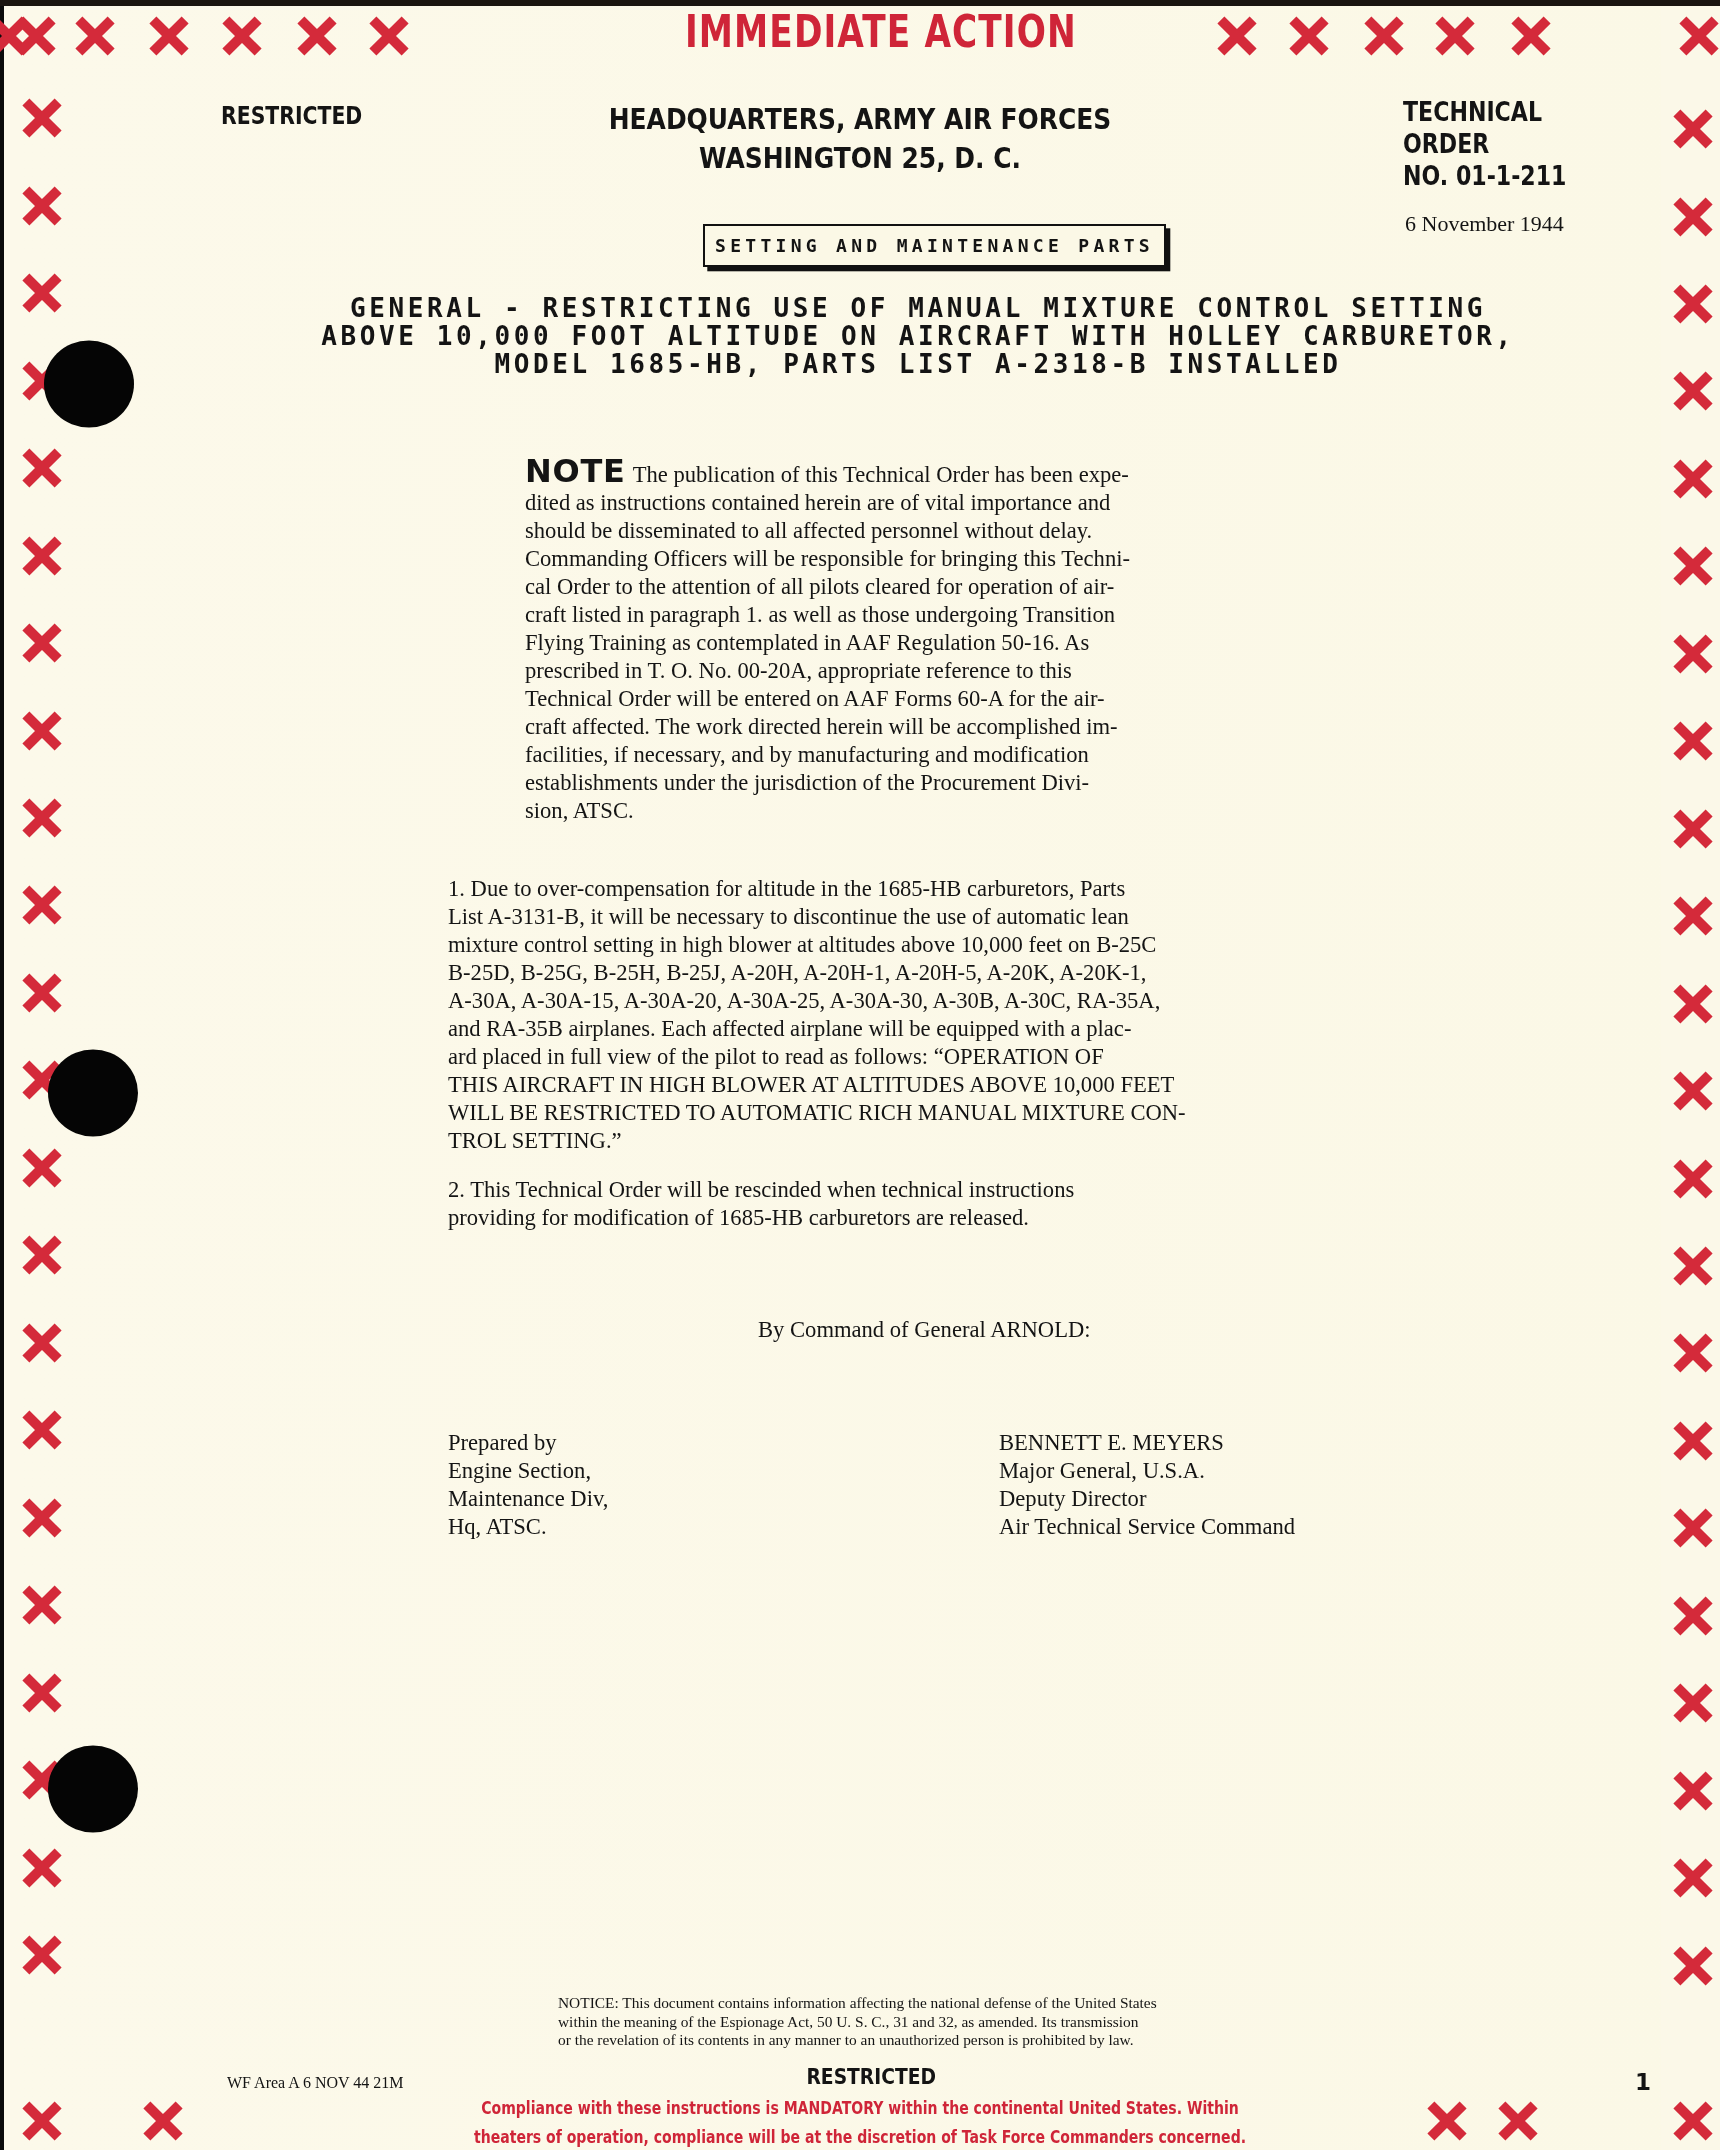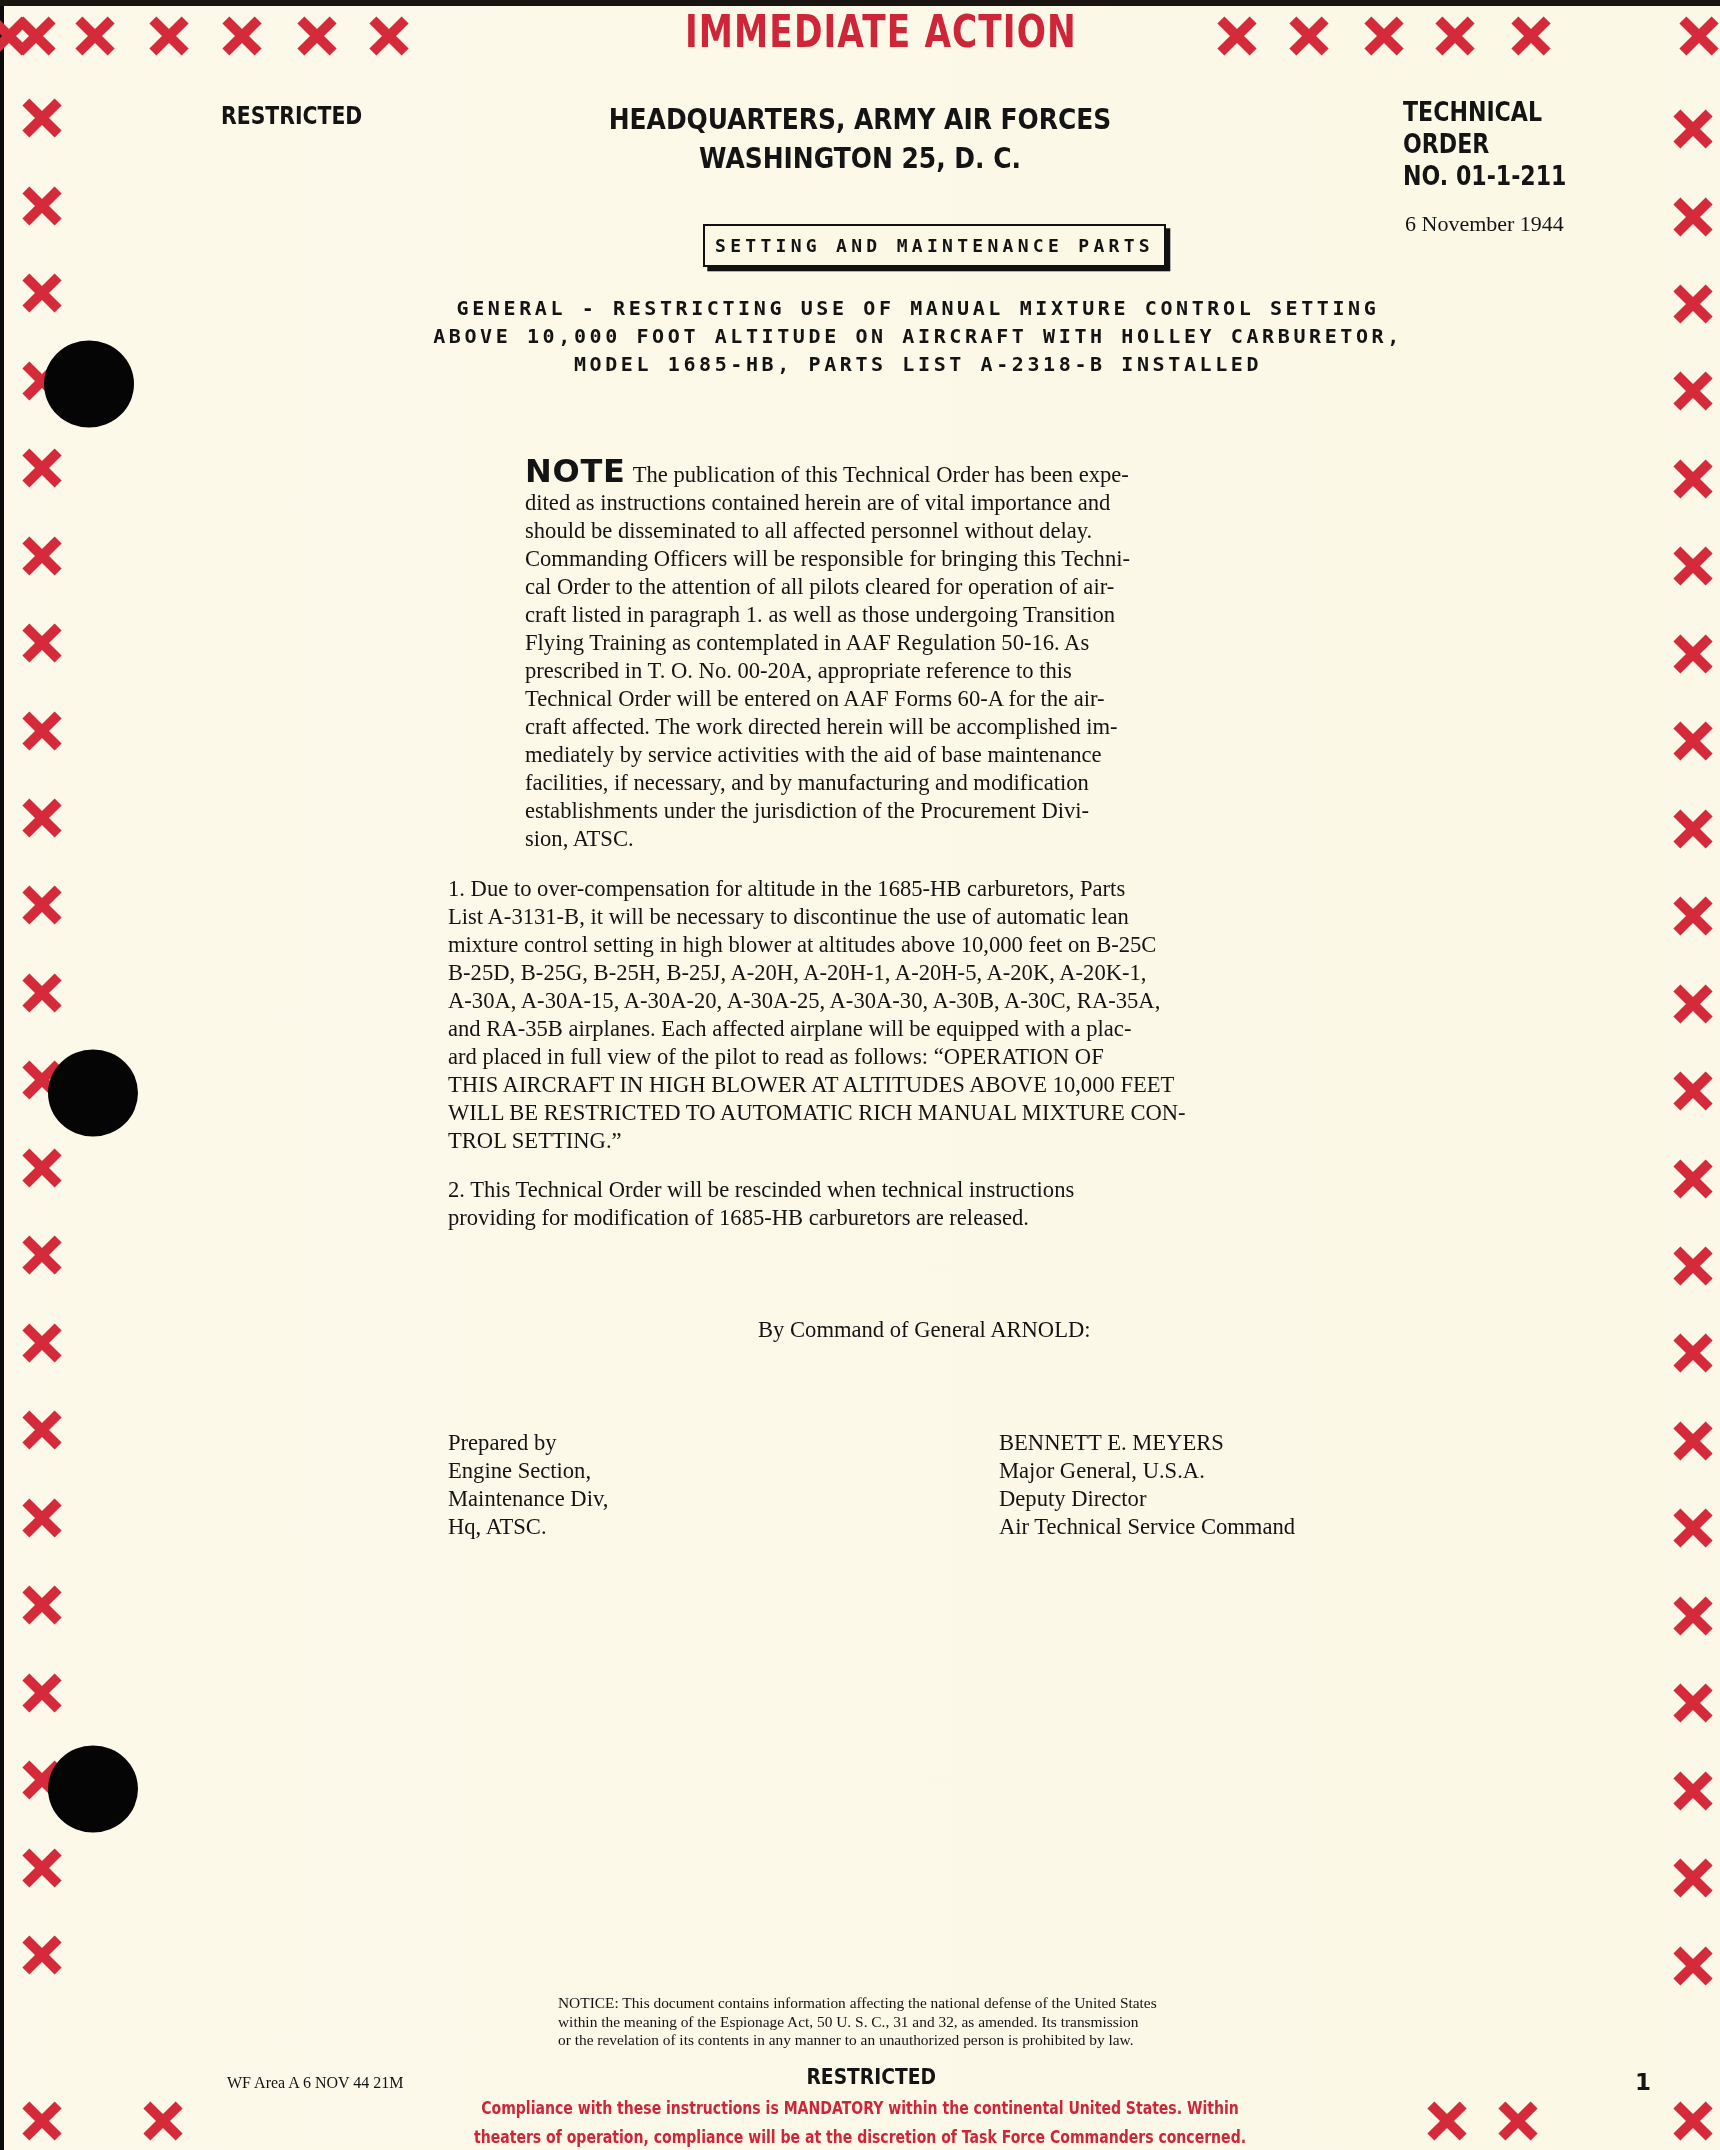--- a/index.html
+++ b/index.html
@@ -18,21 +18,21 @@
   .sans-b { font-family:"DejaVu Sans", sans-serif; font-weight:bold; }
   .restricted-top { position:absolute; left:221px; top:102px; font-size:24px; transform:scaleX(0.85); transform-origin:left top; }
   .hq { position:absolute; left:0; width:1864px; top:100px; text-align:center; font-size:29px; line-height:39px;
         transform:scaleX(0.86); transform-origin:932px 0; margin-left:-72px; }
   .to-block { position:absolute; left:1403px; top:96px; font-size:26px; line-height:32px; transform:scaleX(0.85); transform-origin:left top; }
   .date { position:absolute; left:1405px; top:211px; font-size:22px; font-family:"Liberation Serif", serif; }
   .catbox { position:absolute; left:703px; top:224px; width:459px; height:39px; border:2.2px solid #111;
             box-shadow:4.3px 4.3px 0 #111; display:flex; align-items:center; justify-content:center; background:#fbf8e6; }
   .catbox span { font-family:"DejaVu Sans Mono", monospace; font-weight:bold; font-size:18px; letter-spacing:4.3px; }
   .subject { position:absolute; left:237px; width:1362px; top:294px; text-align:center;
-             font-family:"DejaVu Sans Mono", monospace; font-weight:bold; font-size:20px; line-height:28px; letter-spacing:3.6px; }
+             font-family:"DejaVu Sans Mono", monospace; font-weight:bold; font-size:26px; line-height:28px; letter-spacing:3.6px; }
   .body-text { font-family:"Liberation Serif", serif; font-size:22.6px; line-height:28px; }
   .note { position:absolute; left:525px; top:457px; width:846px; }
   .note-label { font-family:"DejaVu Sans", sans-serif; font-weight:900; font-size:32px; letter-spacing:0.7px; margin-right:7.2px;margin-top:35px; }
   .para { position:absolute; left:448px; width:975px; }
   .para1 { top:875px; }
   .para2 { top:1176px; }
   .line { display:block; white-space:nowrap; }
   .command { position:absolute; left:758px; top:1316px; }
   .prep { position:absolute; left:448px; top:1429px; }
   .sig { position:absolute; left:999px; top:1429px; }
@@ -399,21 +399,20 @@
     <span class="line"><span class="note-label">NOTE</span><span>The publication of this Technical Order has been expe-</span></span>
     <span class="line">dited as instructions contained herein are of vital importance and</span>
     <span class="line">should be disseminated to all affected personnel without delay.</span>
     <span class="line">Commanding Officers will be responsible for bringing this Techni-</span>
     <span class="line">cal Order to the attention of all pilots cleared for operation of air-</span>
     <span class="line">craft listed in paragraph 1. as well as those undergoing Transition</span>
     <span class="line">Flying Training as contemplated in AAF Regulation 50-16.  As</span>
     <span class="line">prescribed in T. O. No. 00-20A, appropriate reference to this</span>
     <span class="line">Technical Order will be entered on AAF Forms 60-A for the air-</span>
     <span class="line">craft affected.  The work directed herein will be accomplished im-</span>
-    <span class="line">mediately by service activities with the aid of base maintenance</span>
     <span class="line">facilities, if necessary, and by manufacturing and modification</span>
     <span class="line">establishments under the jurisdiction of the Procurement Divi-</span>
     <span class="line">sion, ATSC.</span>
   </div>
 
   <div class="para para1 body-text">
     <span class="line">1.  Due to over-compensation for altitude in the 1685-HB carburetors, Parts</span>
     <span class="line">List A-3131-B, it will be necessary to discontinue the use of automatic lean</span>
     <span class="line">mixture control setting in high blower at altitudes above 10,000 feet on B-25C</span>
     <span class="line">B-25D, B-25G, B-25H, B-25J, A-20H, A-20H-1, A-20H-5, A-20K, A-20K-1,</span>

